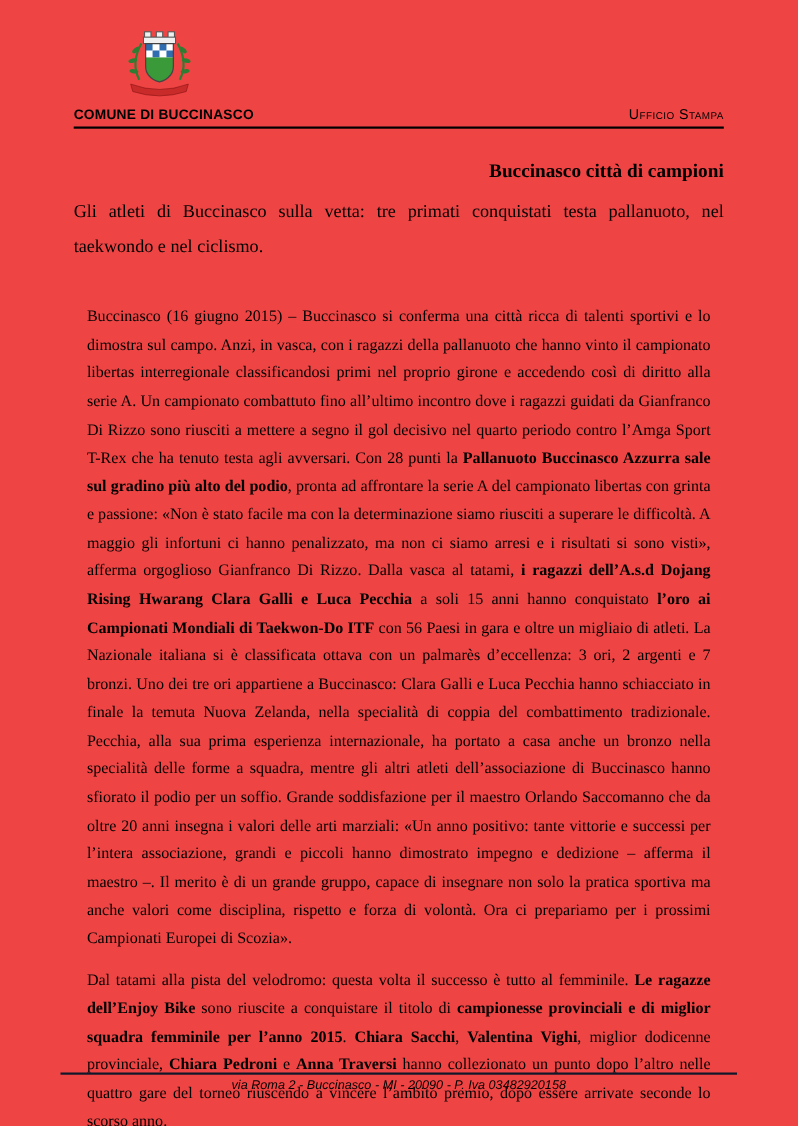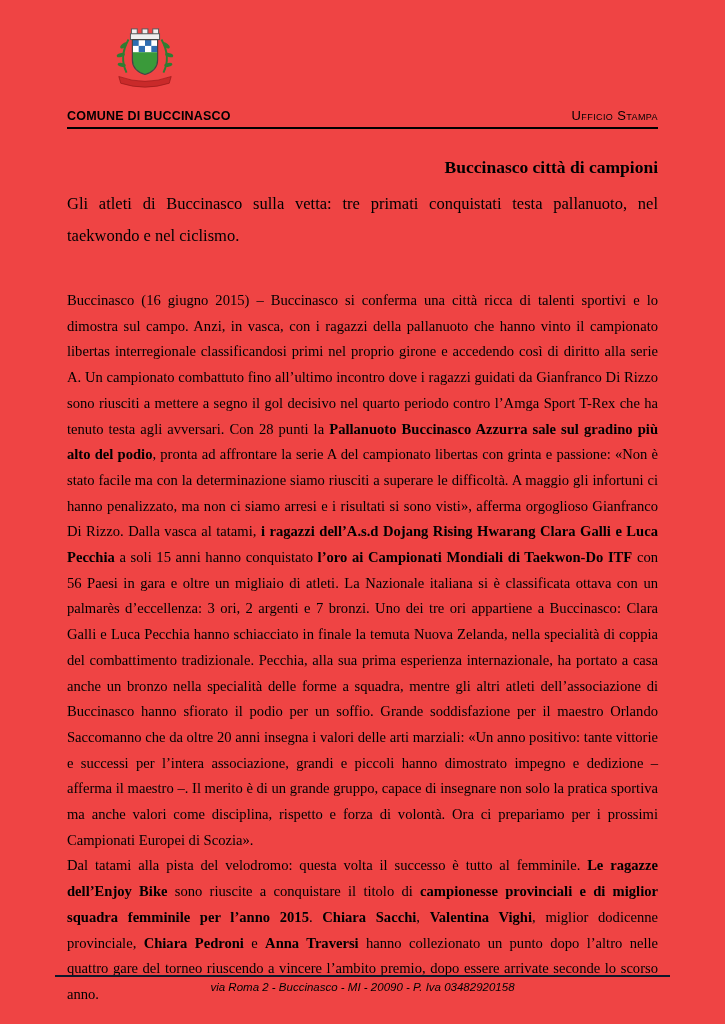--- a/index.html
+++ b/index.html
@@ -19,36 +19,36 @@
   .header-row {
     display: flex;
     justify-content: space-between;
     align-items: baseline;
     margin-top: 4px;
     padding-bottom: 4px;
     border-bottom: 2px solid #000;
     font-family: "Liberation Sans", sans-serif;
   }
   .org { font-weight: bold; font-size: 12.5px; letter-spacing: 0.2px; }
-  .office { font-size: 13px; font-variant: small-caps; letter-spacing: 0.4px; margin-top: 12px; }
+  .office { font-size: 13px; font-variant: small-caps; letter-spacing: 0.4px; }
   .title {
     margin: 28px 0 0 0;
     font-size: 17.5px;
     font-weight: bold;
     text-align: right;
   }
   .subtitle {
     margin: 10px 0 0 0;
     font-size: 16.5px;
     line-height: 32px;
     text-align: justify;
   }
   .body-text { margin-top: 36px; }
   .para {
-    margin: 0;
+    margin: 12px;
     font-size: 14.6px;
     line-height: 25.7px;
     text-align: justify;
   }
   .para b { font-weight: bold; }
   .footer {
     position: absolute;
     left: 55px;
     right: 55px;
     bottom: 30px;

